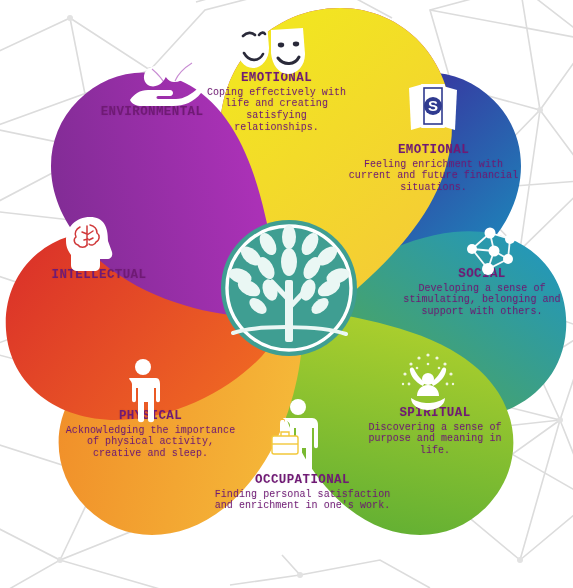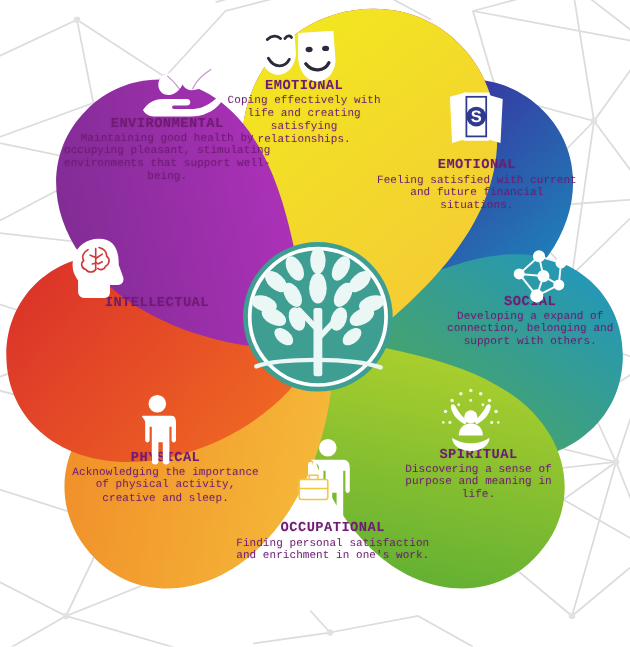--- a/index.html
+++ b/index.html
@@ -58,21 +58,21 @@
   }
 
   
   .lbl-environmental { left: 57px;  top: 105px; width: 190px; }
   .lbl-emotional     { left: 205px; top: 71px;  width: 143px; }
   .lbl-financial     { left: 341px; top: 143px; width: 185px; }
   .lbl-social        { left: 398px; top: 267px; width: 168px; }
   .lbl-spiritual     { left: 355px; top: 406px; width: 160px; }
   .lbl-occupational  { left: 211px; top: 473px; width: 183px; }
   .lbl-physical      { left: 61px;  top: 409px; width: 179px; }
-  .lbl-intellectual  { left: 8px;   top: 268px; width: 182px; text-align: right; }
+  .lbl-intellectual  { left: 8px;   top: 268px; width: 182px; }
 
   .icon-slot { position: absolute; z-index: 3; }
 </style>
 </head>
 <body>
 
 <div id="wheel-page">
 
   <svg id="bg-network" viewBox="0 0 573 588" aria-hidden="true">
     <g stroke="#dcdcdc" stroke-width="1.6" fill="none">
@@ -335,36 +335,35 @@
       <g stroke="#9b2fae" stroke-width="1.1" fill="none" opacity="0.55">
         <path d="M64 7 C56 12 50 18 47 25"></path>
         <path d="M24 13 C30 18 35 24 38 30"></path>
       </g>
     </svg>
   </div>
 
   <div id="label-layer">
     <div class="petal-label lbl-environmental">
       <span class="petal-title">ENVIRONMENTAL</span>
-      <span class="petal-desc">Maintaining good health by occupying pleasant, stimulating environments that support well-being.</span>
     </div>
 
     <div class="petal-label lbl-emotional">
       <span class="petal-title">EMOTIONAL</span>
       <span class="petal-desc">Coping effectively with life and creating satisfying relationships.</span>
     </div>
 
     <div class="petal-label lbl-financial">
       <span class="petal-title">EMOTIONAL</span>
-      <span class="petal-desc">Feeling satisfied with current and future financial situations.</span>
+      <span class="petal-desc">Feeling enrichment with current and future financial situations.</span>
     </div>
 
     <div class="petal-label lbl-social">
       <span class="petal-title">SOCIAL</span>
-      <span class="petal-desc">Developing a expand of connection, belonging and support with others.</span>
+      <span class="petal-desc">Developing a sense of stimulating, belonging and support with others.</span>
     </div>
 
     <div class="petal-label lbl-spiritual">
       <span class="petal-title">SPIRITUAL</span>
       <span class="petal-desc">Discovering a sense of purpose and meaning in life.</span>
     </div>
 
     <div class="petal-label lbl-occupational">
       <span class="petal-title">OCCUPATIONAL</span>
       <span class="petal-desc">Finding personal satisfaction and enrichment in one's work.</span>

